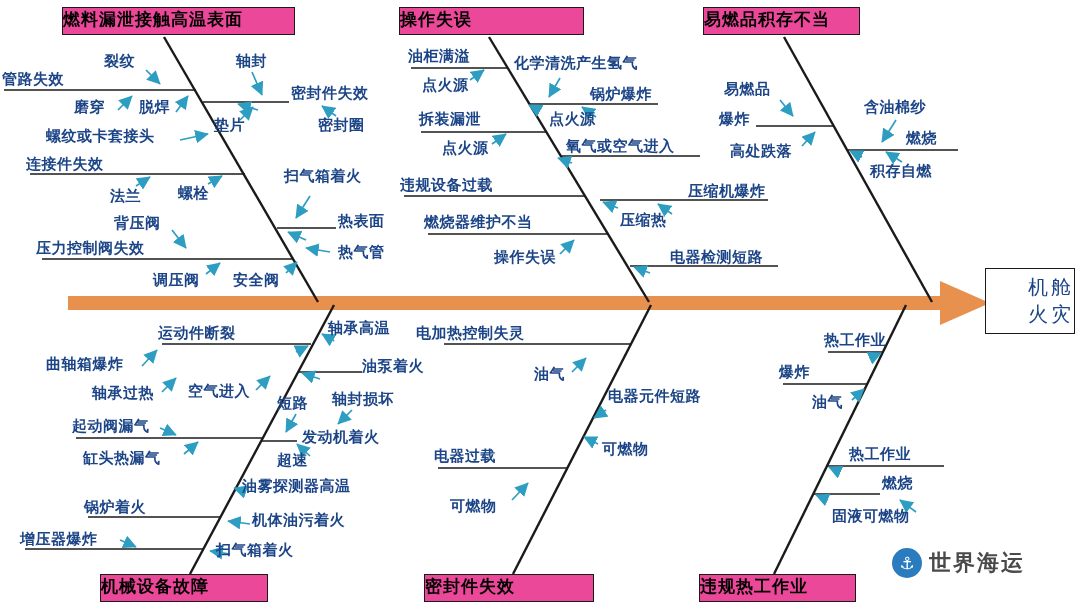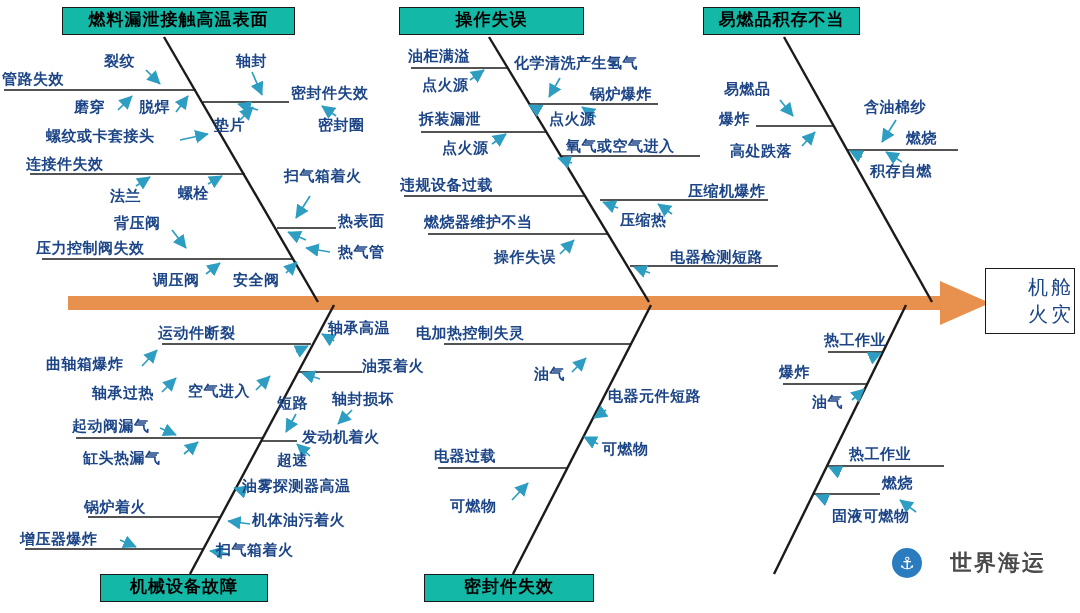--- a/index.html
+++ b/index.html
@@ -1,32 +1,32 @@
 <!DOCTYPE html>
 <html><head>
 <meta charset="utf-8">
 <style>
   html,body{margin:0;padding:0;background:#fff;}
   .canvas{position:relative;width:1080px;height:613px;background:#fff;overflow:hidden;
           font-family:"Liberation Serif", serif;}
   svg.lines{position:absolute;left:0;top:0;pointer-events:none;}
   .lbl{position:absolute;font-size:15px;font-weight:600;color:#1C4587;white-space:nowrap;
        letter-spacing:0.5px;line-height:18px;}
-  .cat{position:absolute;box-sizing:border-box;height:28px;background:#14b8a6;
+  .cat{position:absolute;box-sizing:border-box;height:28px;background:#ec4899;
        border:1.5px solid #1a1a1a;font-size:17px;font-weight:600;color:#000;
-       text-align:center;line-height:24px;letter-spacing:1px;}
+       text-align:left;line-height:24px;letter-spacing:1px;}
   .effect{position:absolute;left:985px;top:268px;width:90px;box-sizing:border-box;
           border:1.6px solid #1a1a1a;background:#fff;color:#1C4587;font-size:20px;
           font-weight:400;text-align:right;padding:5px 0;line-height:1.35;letter-spacing:3px;}
   .watermark{position:absolute;left:892px;top:548px;display:flex;align-items:center;gap:7px;}
   .wm-icon{width:30px;height:30px;border-radius:50%;background:#2B7BBF;color:#fff;
            display:flex;align-items:center;justify-content:center;font-size:17px;
            font-family:"DejaVu Sans", sans-serif;}
   .wm-text{font-size:22px;color:#4a4a4a;font-weight:700;letter-spacing:2px;
-           font-family:"Liberation Sans", sans-serif;margin-left:21px;}
+           font-family:"Liberation Sans", sans-serif;}
 </style>
 </head>
 <body>
 
 <div class="canvas">
 
   <svg class="lines" width="1080" height="613" viewBox="0 0 1080 613">
     <defs>
       <marker id="cyArrow" markerWidth="9" markerHeight="8" refX="7.5" refY="4" orient="auto">
         <path d="M0,0 L8,4 L0,8 Z" fill="#2D9EC2"></path>
@@ -134,20 +134,21 @@
       <line x1="828" y1="500" x2="816" y2="495" marker-end="url(#cyArrow)"></line>
       <line x1="916" y1="512" x2="900" y2="500" marker-end="url(#cyArrow)"></line>
     </g>
   </svg>
 
   <div class="cat" style="left:62px;top:7px;width:233px">燃料漏泄接触高温表面</div>
   <div class="cat" style="left:703px;top:7px;width:157px">易燃品积存不当</div>
   <div class="cat" style="left:399px;top:7px;width:185px">操作失误</div>
   <div class="cat" style="left:100px;top:574px;width:168px">机械设备故障</div>
   <div class="cat" style="left:424px;top:574px;width:170px">密封件失效</div>
+  <div class="cat" style="left:699px;top:574px;width:157px">违规热工作业</div>
 
   <div class="effect">
     <div>机舱</div>
     <div>火灾</div>
   </div>
 
   <div class="lbl" style="left:104px;top:52px">裂纹</div>
   <div class="lbl" style="left:2px;top:70px">管路失效</div>
   <div class="lbl" style="left:236px;top:52px">轴封</div>
   <div class="lbl" style="left:74px;top:98px">磨穿</div>

